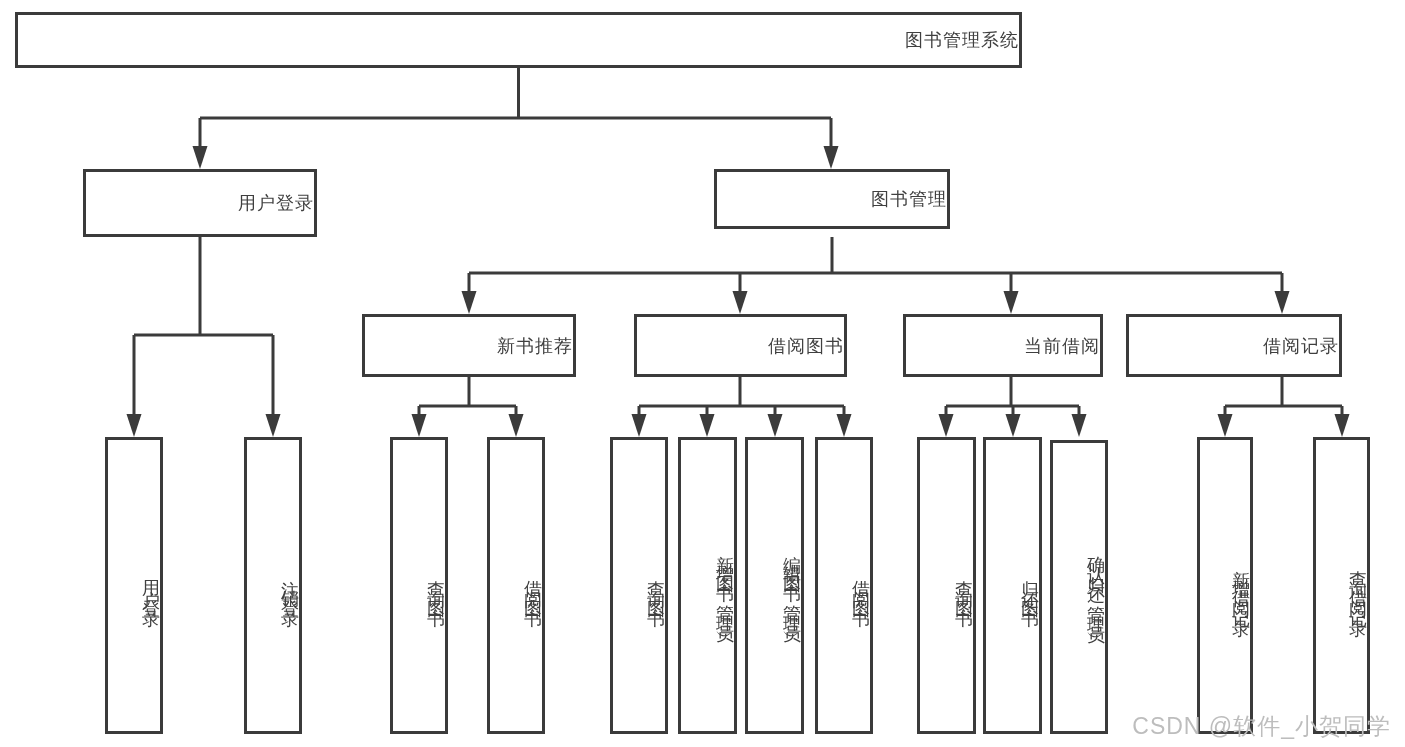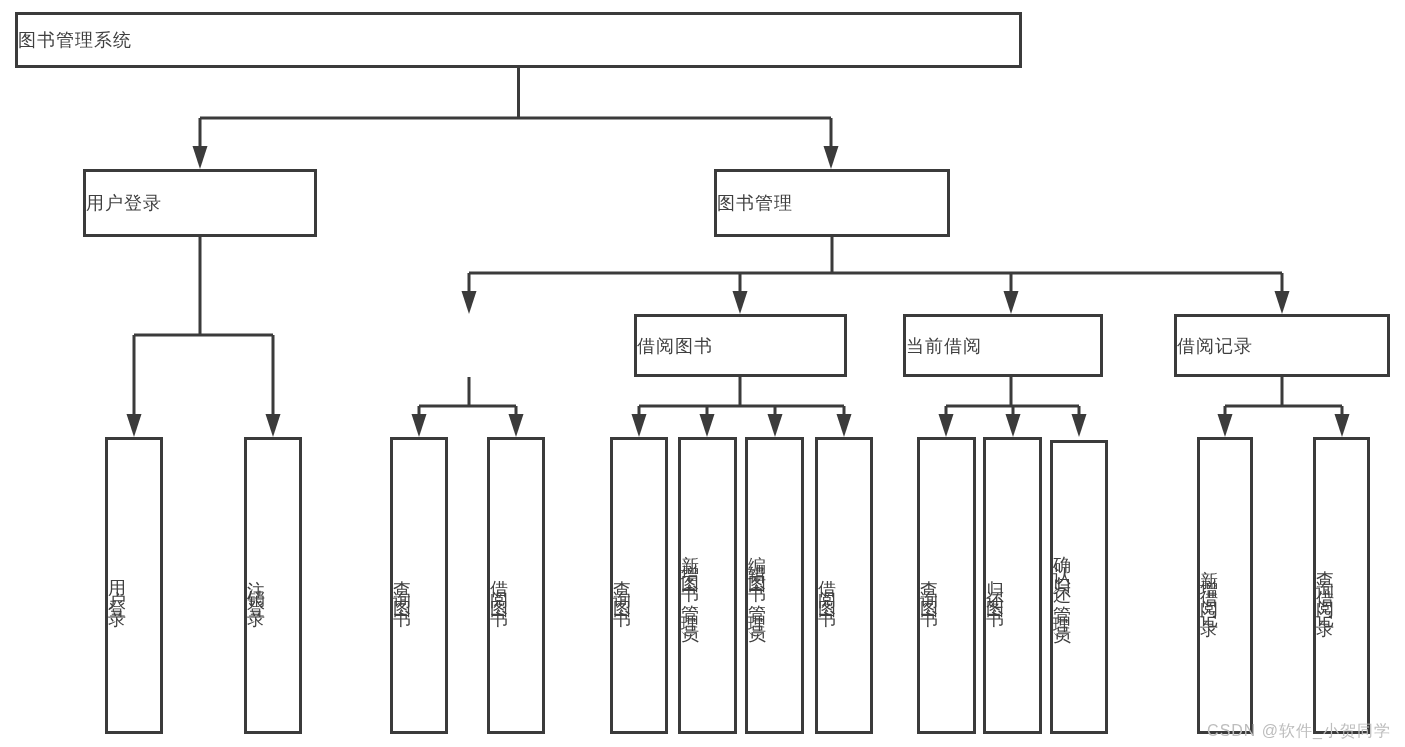--- a/index.html
+++ b/index.html
@@ -12,40 +12,40 @@
     overflow: hidden;
   }
   #wires { position: absolute; left: 0; top: 0; width: 1405px; height: 747px; }
   .box {
     position: absolute;
     box-sizing: border-box;
     border: 3px solid #3b3b3b;
     background: #ffffff;
     display: flex;
     align-items: center;
-    justify-content: flex-start;
+    justify-content: flex-end;
     color: #3f3f3f;
     z-index: 2;
   }
   .box.h span {
     font-size: 18px;
     letter-spacing: 1px;
     white-space: nowrap;
   }
   .box.v span {
     writing-mode: vertical-rl;
     font-size: 18px;
     letter-spacing: 0.55em;
     line-height: 1;
   }
   #watermark {
     position: absolute;
     right: 14px;
     bottom: 5px;
-    font-size: 16px;
+    font-size: 23px;
     color: #bdbdbd;
     letter-spacing: 1px;
     z-index: 5;
     white-space: nowrap;
     margin-left: 6px;
   }
 </style>
 </head>
 <body>
 
@@ -91,31 +91,34 @@
     </g>
   </svg>
 
   <div class="box h" style="left:15px; top:12px; width:1007px; height:56px;">
     <span>图书管理系统</span>
   </div>
 
   <div class="box h" style="left:83px; top:169px; width:234px; height:68px;">
     <span>用户登录</span>
   </div>
-  <div class="box h" style="left:714px; top:169px; width:236px; height:68px;">
+  <div class="box h" style="left:714px; top:169px; width:236px; height:60px;">
     <span>图书管理</span>
   </div>
 
+  <div class="box h" style="left:362px; top:314px; width:214px; height:63px;">
+    <span>新书推荐</span>
+  </div>
   <div class="box h" style="left:634px; top:314px; width:213px; height:63px;">
     <span>借阅图书</span>
   </div>
   <div class="box h" style="left:903px; top:314px; width:200px; height:63px;">
     <span>当前借阅</span>
   </div>
-  <div class="box h" style="left:1174px; top:314px; width:216px; height:63px;">
+  <div class="box h" style="left:1126px; top:314px; width:216px; height:63px;">
     <span>借阅记录</span>
   </div>
 
   <div class="box v" style="left:105px; top:437px; width:58px; height:297px;">
     <span>用户登录</span>
   </div>
   <div class="box v" style="left:244px; top:437px; width:58px; height:297px;">
     <span>注销登录</span>
   </div>
 

